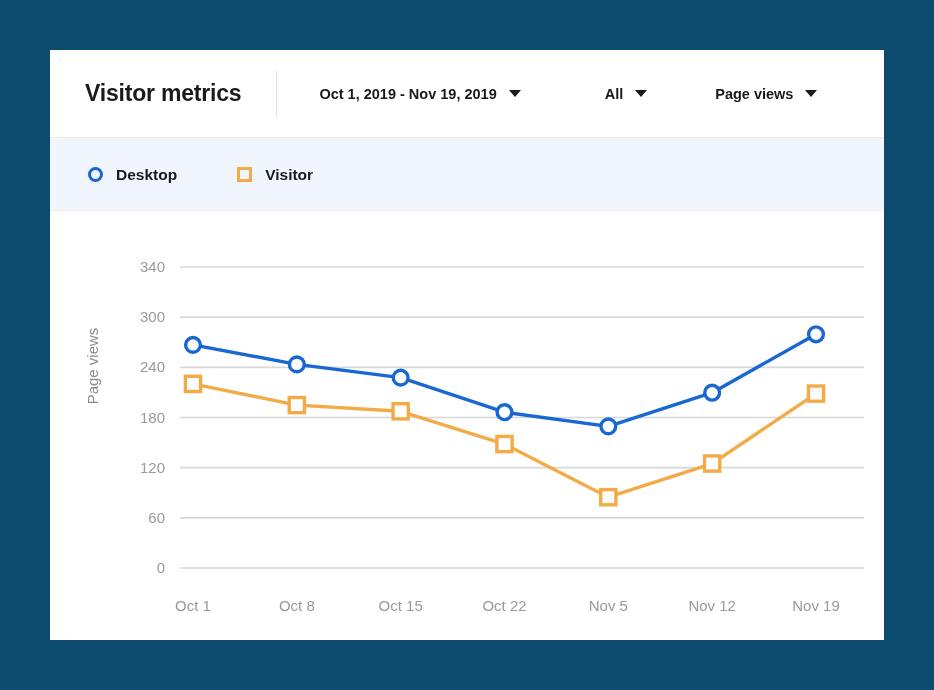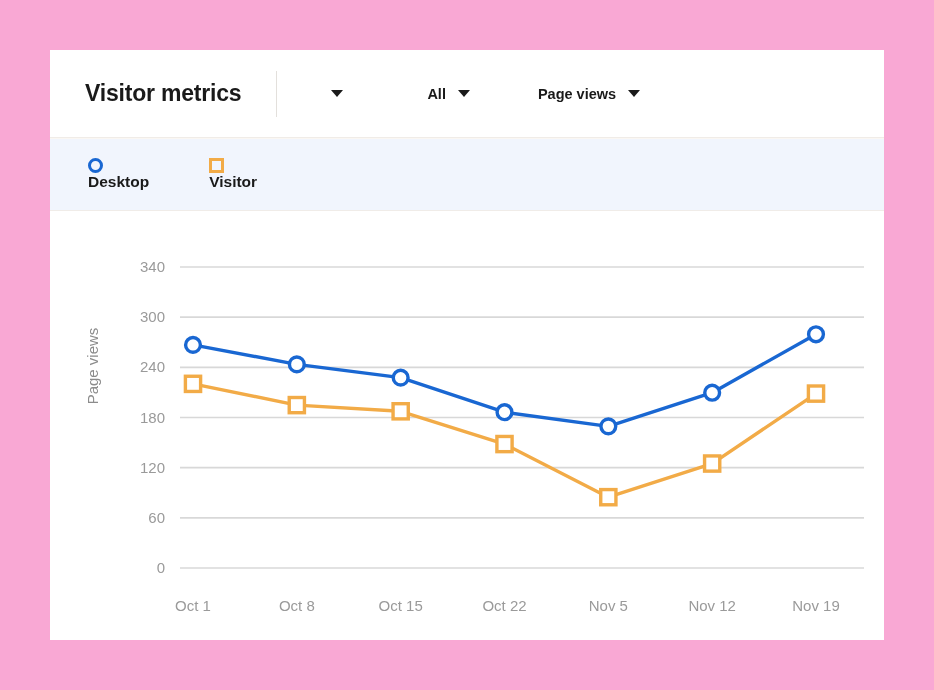--- a/index.html
+++ b/index.html
@@ -11,21 +11,21 @@
   body {
     width: 934px;
     height: 690px;
     font-family: "Liberation Sans", sans-serif;
     overflow: hidden;
   }
   .screen {
     position: relative;
     width: 934px;
     height: 690px;
-    background: #f9a8d4;
+    background: #0c4a6e;
   }
   .card {
     position: absolute;
     left: 50px;
     top: 50px;
     width: 834px;
     height: 590px;
     background: #ffffff;
     overflow: hidden;
   }
@@ -87,23 +87,23 @@
     background: #f1f5fd;
     border-top: 1px solid #faf7f3;
     border-bottom: 1px solid #f0ece8;
     display: flex;
     align-items: center;
     padding-left: 38px;
     box-sizing: border-box;
   }
   .legend-item {
     display: flex;
+    align-items: center;
     cursor: pointer;
     margin-right: 60px;
-    flex-direction: column;
   }
   .legend-marker {
     width: 15px;
     height: 15px;
     box-sizing: border-box;
     margin-right: 13px;
     flex: none;
   }
   .legend-marker.circle {
     border: 3px solid #1967d2;
@@ -150,20 +150,21 @@
 <body>
 
 <div class="screen">
   <div class="card">
 
     <div class="card-header">
       <div class="card-title">Visitor metrics</div>
       <div class="header-divider"></div>
       <div class="header-controls">
         <div class="control ctrl-daterange">
+          <span>Oct 1, 2019 - Nov 19, 2019</span>
           <span class="caret"></span>
         </div>
         <div class="control ctrl-all">
           <span>All</span>
           <span class="caret"></span>
         </div>
         <div class="control ctrl-metric">
           <span>Page views</span>
           <span class="caret"></span>
         </div>

